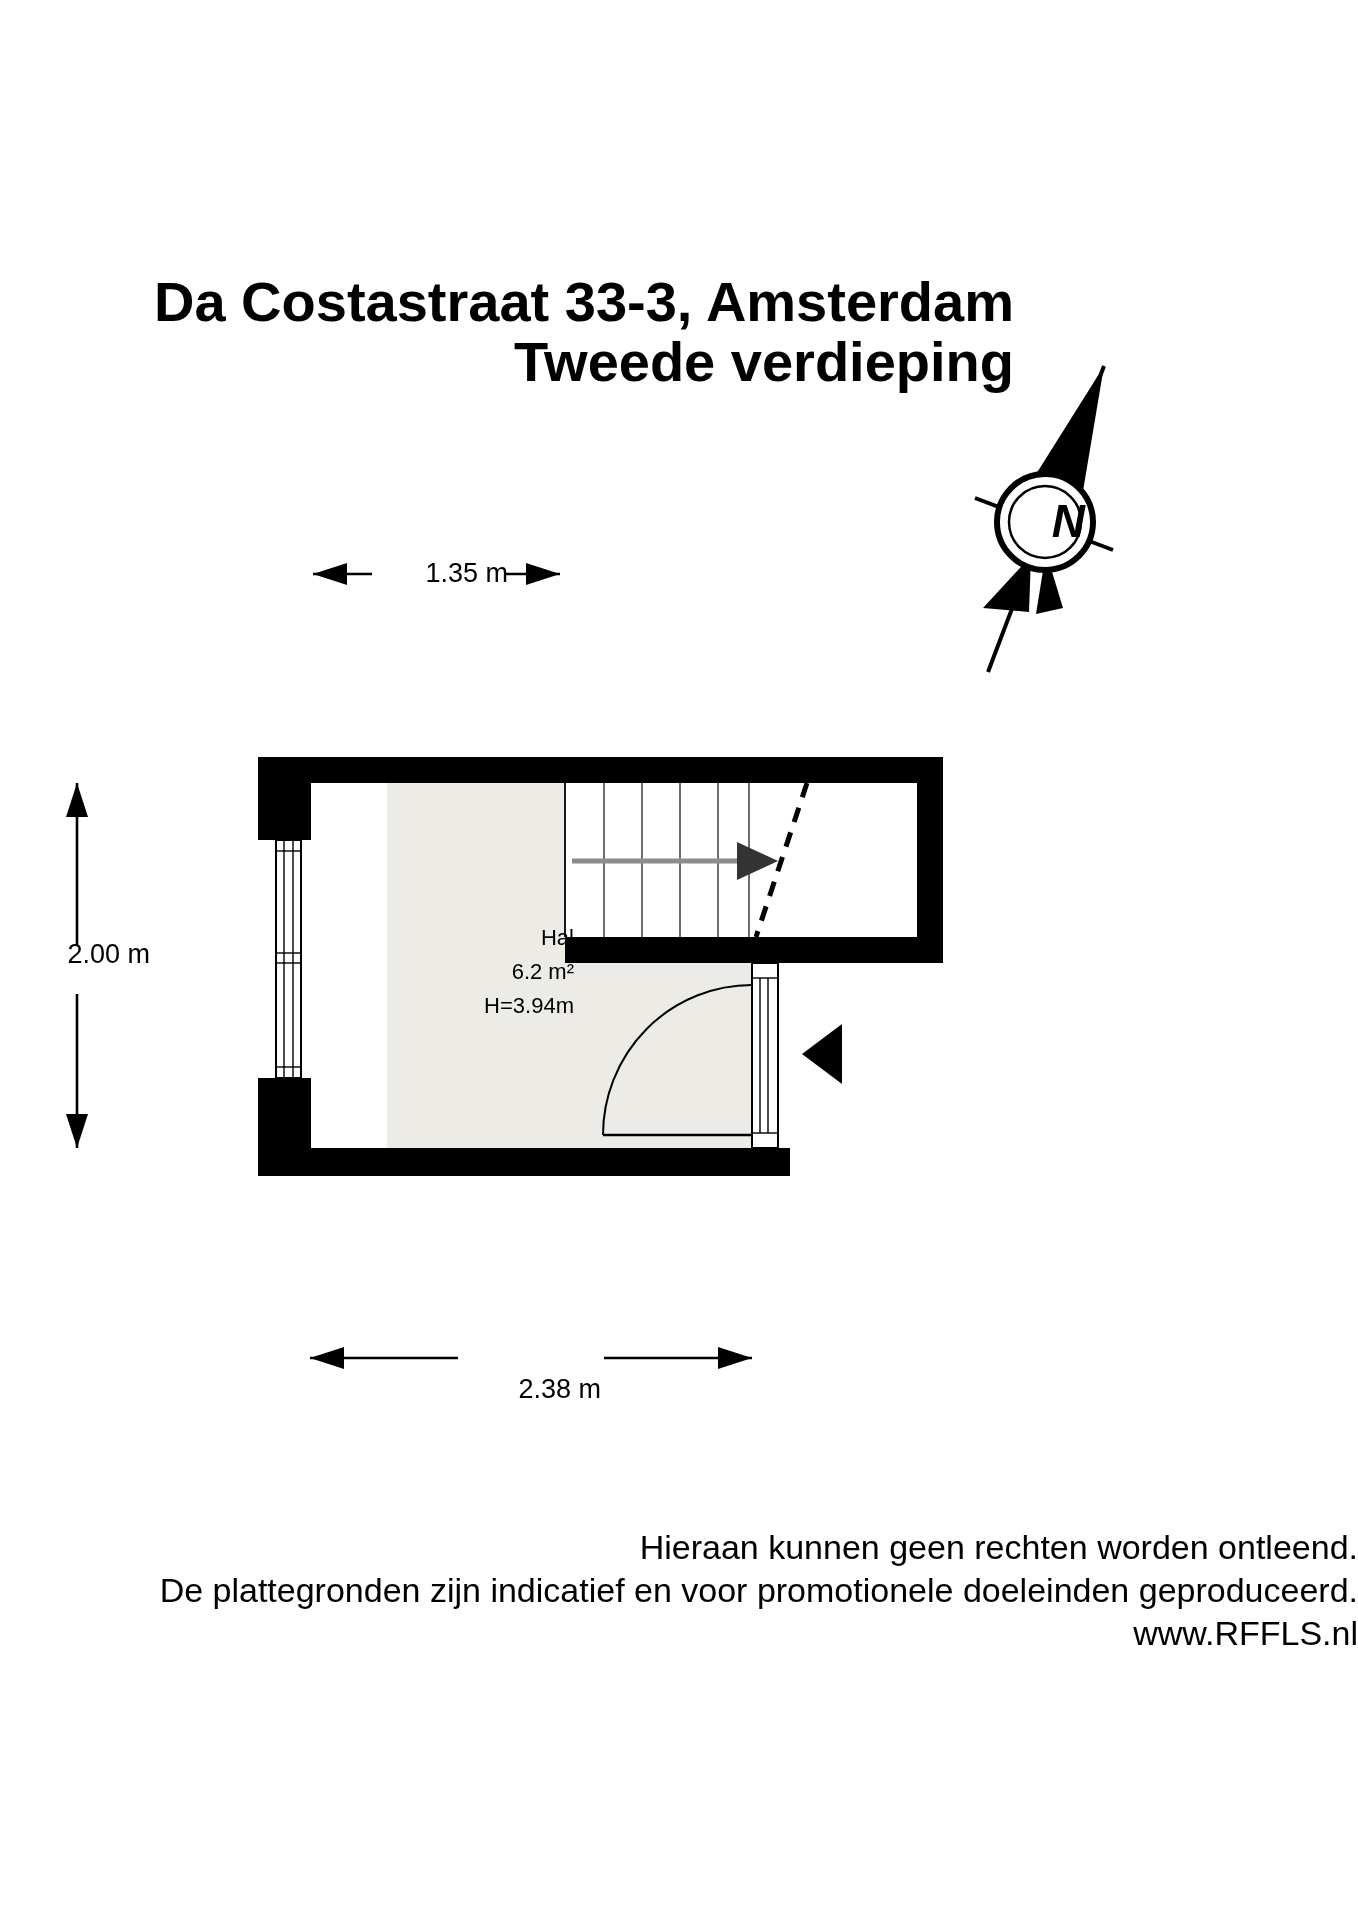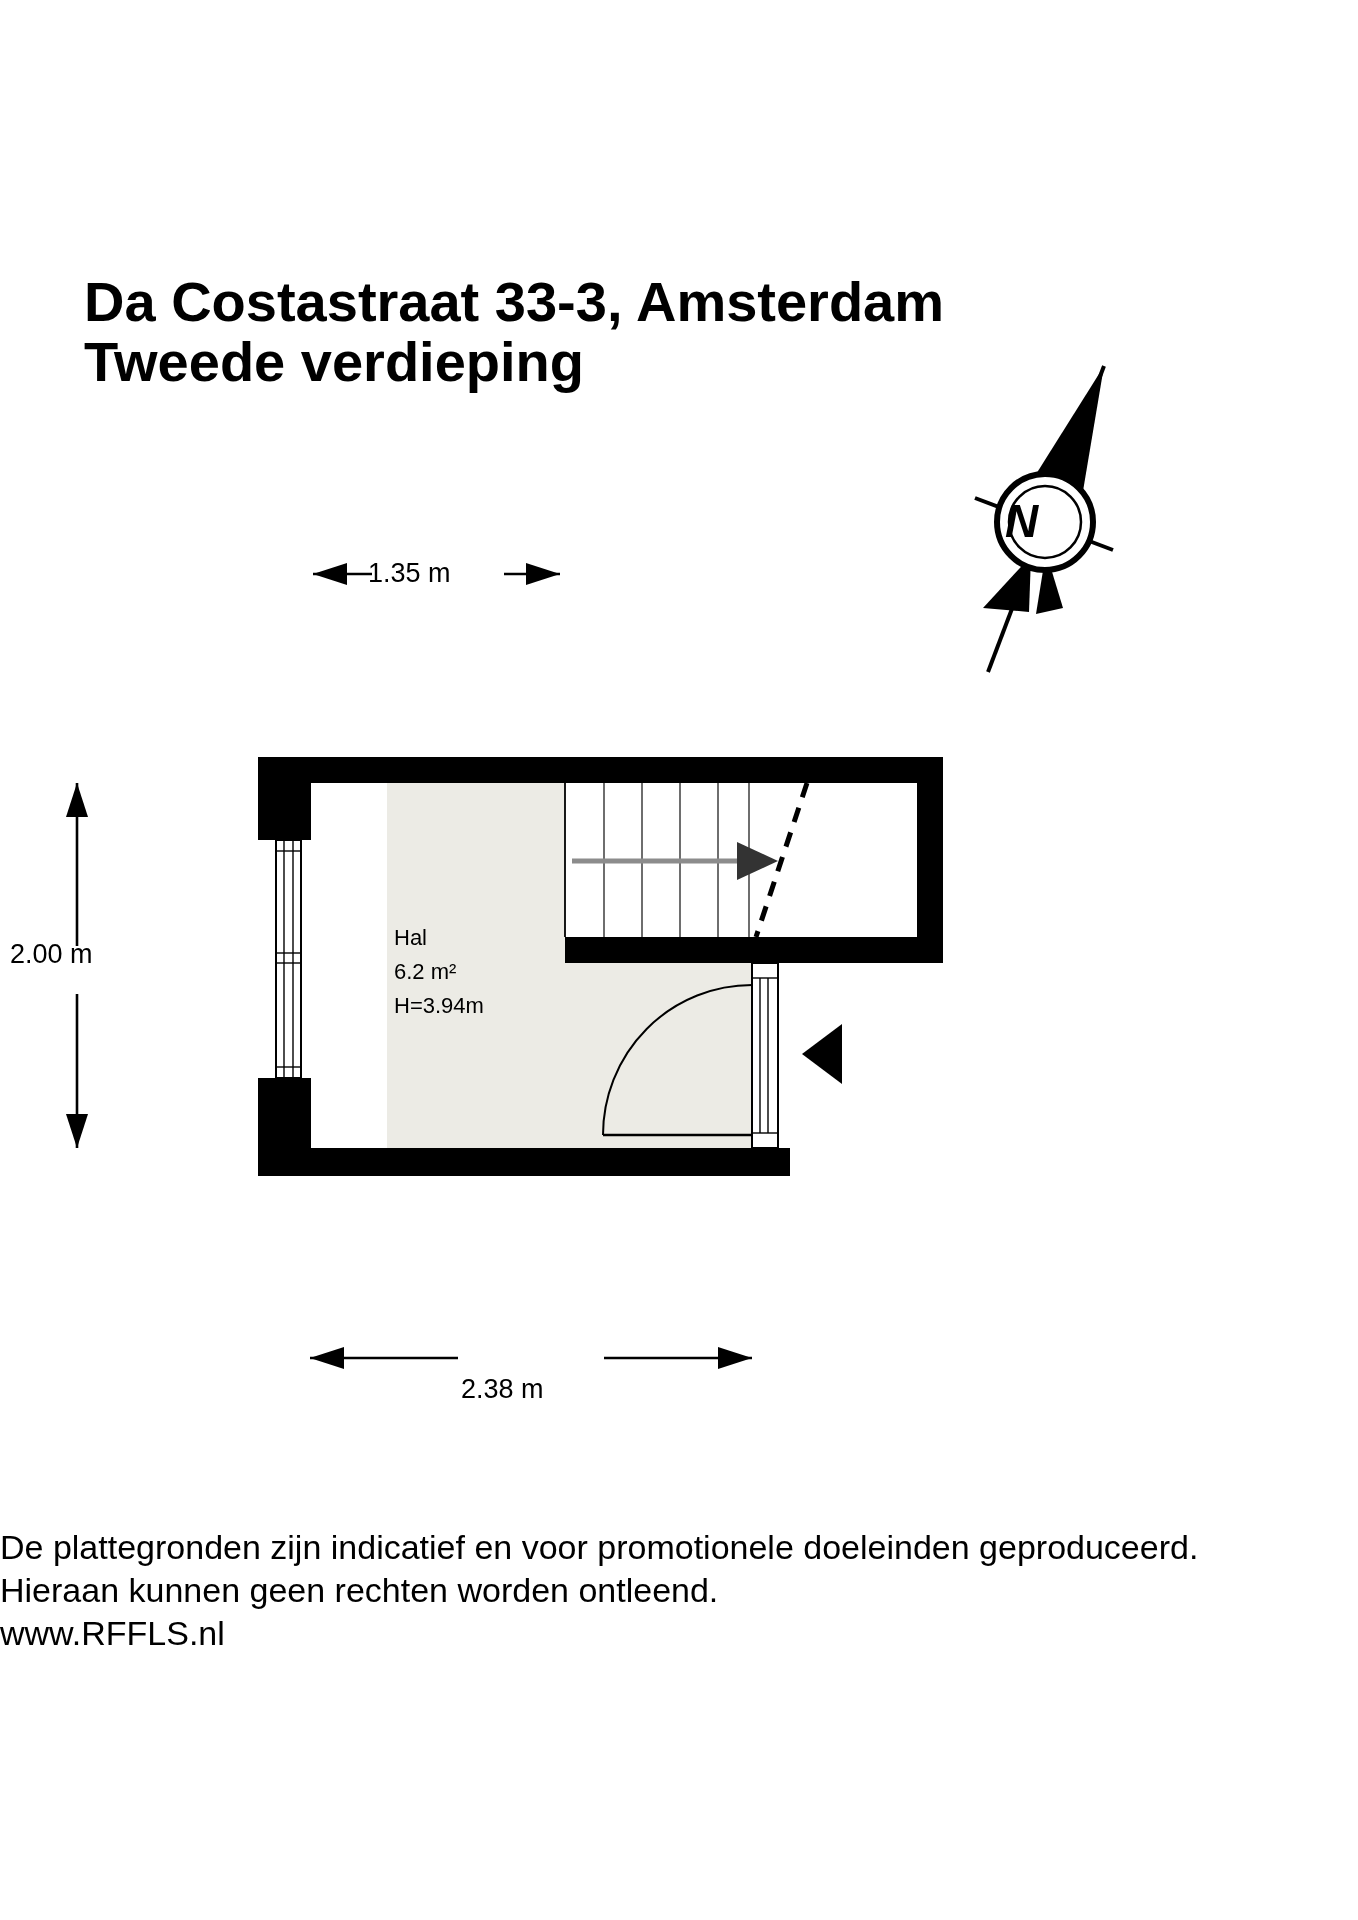--- a/index.html
+++ b/index.html
@@ -25,21 +25,21 @@
   .arrow-shaft{stroke:var(--arrow-shaft,#8c8c8c);stroke-width:5;fill:none;}
   .arrow-head{fill:var(--arrow-head,#333);stroke:none;}
   .dim-line{stroke:var(--wall,#000);stroke-width:2.6;fill:none;}
   .dim-head{fill:var(--wall,#000);stroke:none;}
   .frame{fill:#fff;stroke:var(--wall,#000);stroke-width:2;}
   .compass-ring{fill:#fff;stroke:var(--wall,#000);stroke-width:6;}
   .compass-ring-inner{fill:none;stroke:var(--wall,#000);stroke-width:2.5;}
   .compass-line{stroke:var(--wall,#000);stroke-width:4;fill:none;}
   .compass-solid{fill:var(--wall,#000);stroke:none;}
 
-  .txt{position:absolute;text-align:left;white-space:nowrap;}
+  .txt{position:absolute;text-align:right;white-space:nowrap;}
   #title{
     left:84px;top:272px;width:930px;
     font-size:56px;font-weight:bold;line-height:60px;
   }
   .dim-label{font-size:27px;line-height:40px;}
   #dim-top-label{left:368px;top:553px;width:140px;}
   #dim-left-label{left:10px;top:934px;width:140px;}
   #dim-bottom-label{left:461px;top:1337px;width:140px;margin-top:32px;}
   #room-label{left:394px;top:921px;width:180px;font-size:22px;line-height:34px;}
   #compass-n{
@@ -143,18 +143,18 @@
 
   <div id="room-label" class="txt">
     <div>Hal</div>
     <div>6.2 m²</div>
     <div>H=3.94m</div>
   </div>
 
   <div id="compass-n" class="txt">N</div>
 
   <div id="footer" class="txt">
+    <div>Hieraan kunnen geen rechten worden ontleend.</div>
     <div>De plattegronden zijn indicatief en voor promotionele doeleinden geproduceerd.</div>
-    <div>Hieraan kunnen geen rechten worden ontleend.</div>
     <div>www.RFFLS.nl</div>
   </div>
 
 </div>
 
 </body></html>

